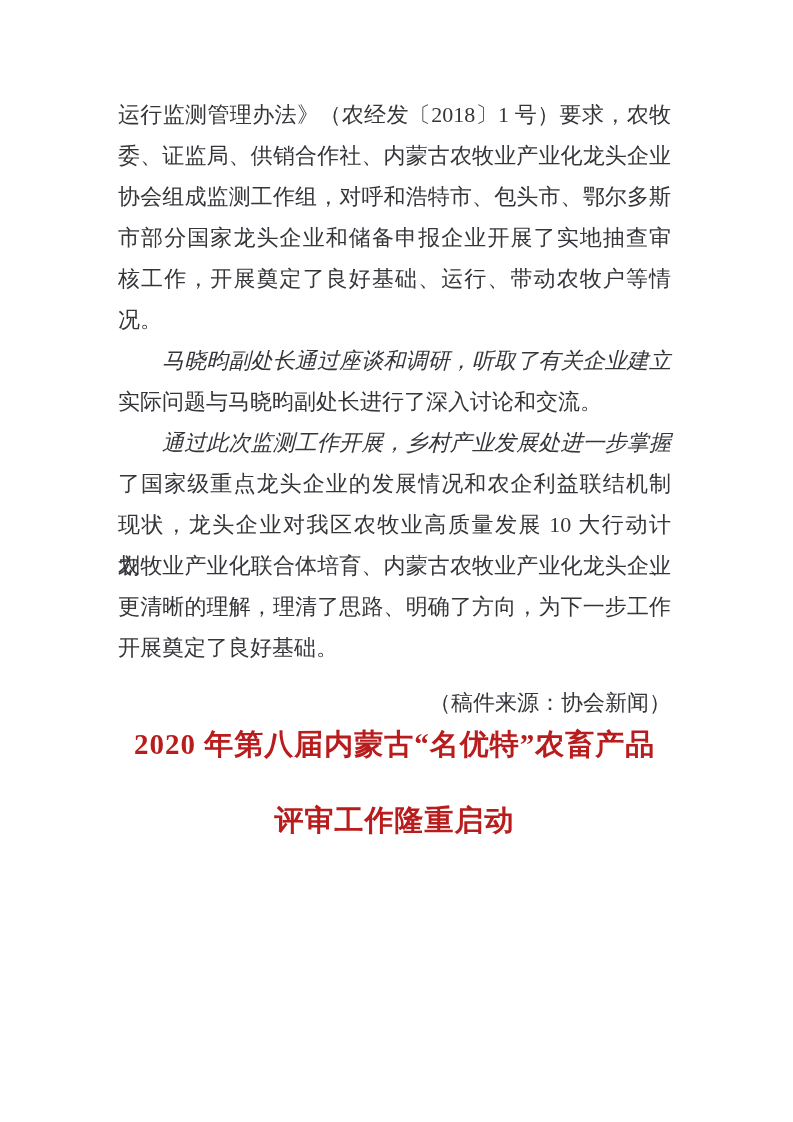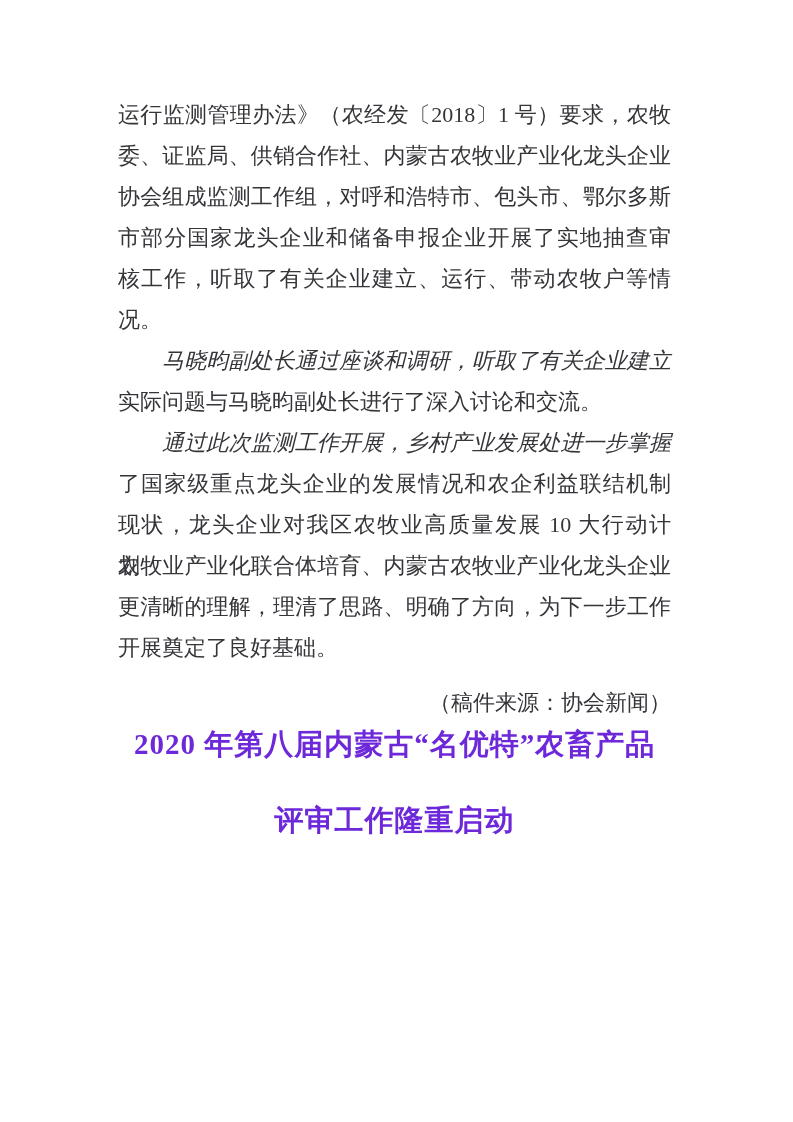--- a/index.html
+++ b/index.html
@@ -40,21 +40,21 @@
   }
   .source {
     font-size: 22px;
     line-height: 41px;
     height: 41px;
     margin-top: 14px;
     text-align: right;
   }
   .title {
     font-weight: 700;
-    color: #6d28d9;
+    color: #b91c1c;
     text-align: center;
     font-size: 29px;
     letter-spacing: 1px;
   }
   .title-1 {
     line-height: 36px;
     margin-top: 3px;
   }
   .title-2 {
     line-height: 36px;
@@ -74,21 +74,21 @@
 </head>
 <body>
 
 <div class="page">
   <div class="content">
 
     <div class="line">运行监测管理办法》（农经发〔2018〕1 号）要求，农牧</div>
     <div class="line">委、证监局、供销合作社、内蒙古农牧业产业化龙头企业</div>
     <div class="line">协会组成监测工作组，对呼和浩特市、包头市、鄂尔多斯</div>
     <div class="line">市部分国家龙头企业和储备申报企业开展了实地抽查审</div>
-    <div class="line">核工作，听取了有关企业建立、运行、带动农牧户等情</div>
+    <div class="line">核工作，开展奠定了良好基础、运行、带动农牧户等情</div>
     <div class="line end">况。</div>
 
     <div class="line indent">马晓昀副处长通过座谈和调研，听取了有关企业建立</div>
     <div class="line end">实际问题与马晓昀副处长进行了深入讨论和交流。</div>
 
     <div class="line indent">通过此次监测工作开展，乡村产业发展处进一步掌握</div>
     <div class="line">了国家级重点龙头企业的发展情况和农企利益联结机制</div>
     <div class="line">现状，龙头企业对我区农牧业高质量发展 10 大行动计划、</div>
     <div class="line">农牧业产业化联合体培育、内蒙古农牧业产业化龙头企业</div>
     <div class="line">更清晰的理解，理清了思路、明确了方向，为下一步工作</div>

